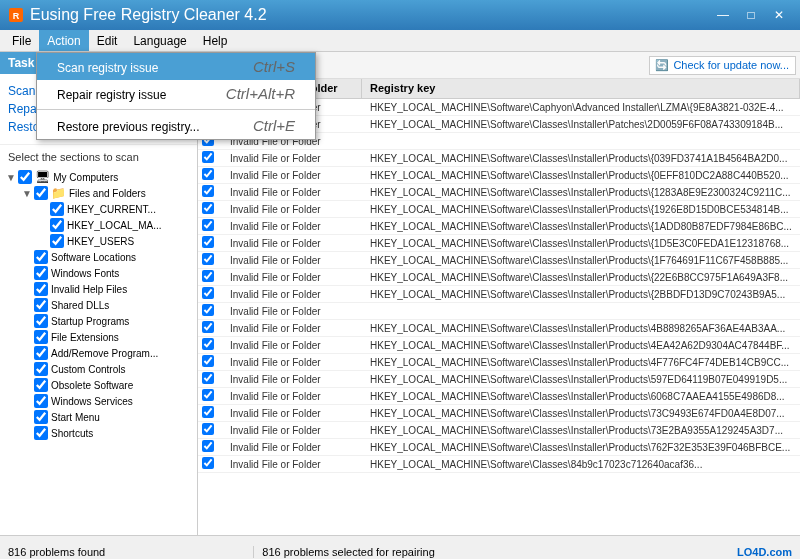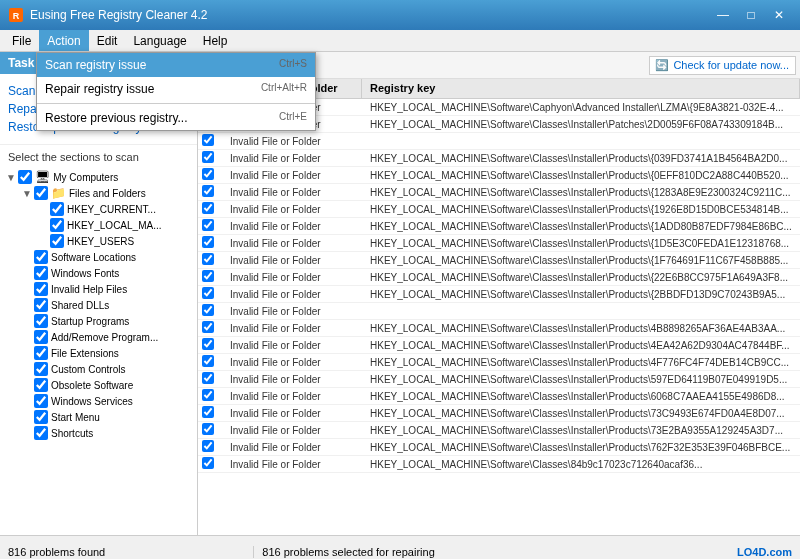--- a/index.html
+++ b/index.html
@@ -9,21 +9,21 @@
     .title-bar {
       background: linear-gradient(to bottom, #4a9fd4, #2e7ab8);
       height: 30px;
       display: flex;
       align-items: center;
       padding: 0 8px;
       color: white;
       user-select: none;
     }
     .title-bar-icon { width: 16px; height: 16px; margin-right: 6px; }
-    .title-bar-text { flex: 1; font-size: 12px; }
+    .title-bar-text { flex: 1; font-size: 16px; }
     .title-bar-controls { display: flex; gap: 2px; }
     .title-bar-btn {
       width: 26px; height: 20px; background: transparent; border: none;
       color: white; cursor: pointer; font-size: 12px; display: flex; align-items: center; justify-content: center;
     }
 
     
     .menu-bar {
       background: #f0f0f0;
       height: 22px;
@@ -48,28 +48,28 @@
       top: 52px;
       left: 36px;
       background: white;
       border: 1px solid #999;
       box-shadow: 2px 2px 6px rgba(0,0,0,0.3);
       z-index: 1000;
       min-width: 280px;
     }
     .dropdown-item {
       display: flex;
-      align-items: flex-start;
-      padding: 5px 8px;
+      align-items: flex-end;
+      padding: 5px 20px;
       cursor: pointer;
       font-size: 12px;
       justify-content: space-between;
     }
     .dropdown-item.active { background: #4a9fd4; color: white; }
-    .dropdown-item .shortcut { color: #666; font-size: 10px; margin-left: 30px; }
+    .dropdown-item .shortcut { color: #666; font-size: 15px; margin-left: 30px; font-style: italic; }
     .dropdown-separator { height: 1px; background: #ccc; margin: 2px 0; }
 
     
     .main-content {
       display: flex;
       height: calc(559px - 52px - 24px);
     }
 
     
     .left-panel {
@@ -319,26 +319,26 @@
           <span class="tree-label">Shared DLLs</span>
         </div>
         <div class="tree-item">
           <span class="tree-expander"></span>
           <input type="checkbox" class="tree-checkbox" checked="" style="">
           <span class="tree-label">Startup Programs</span>
         </div>
         <div class="tree-item">
           <span class="tree-expander"></span>
           <input type="checkbox" class="tree-checkbox" checked="" style="">
+          <span class="tree-label">File Extensions</span>
+        </div>
+        <div class="tree-item">
+          <span class="tree-expander"></span>
+          <input type="checkbox" class="tree-checkbox" checked="" style="">
           <span class="tree-label">Add/Remove Program...</span>
-        </div>
-        <div class="tree-item">
-          <span class="tree-expander"></span>
-          <input type="checkbox" class="tree-checkbox" checked="" style="">
-          <span class="tree-label">File Extensions</span>
         </div>
         <div class="tree-item">
           <span class="tree-expander"></span>
           <input type="checkbox" class="tree-checkbox" checked="" style="">
           <span class="tree-label">Custom Controls</span>
         </div>
         <div class="tree-item">
           <span class="tree-expander"></span>
           <input type="checkbox" class="tree-checkbox" checked="" style="">
           <span class="tree-label">Obsolete Software</span>

